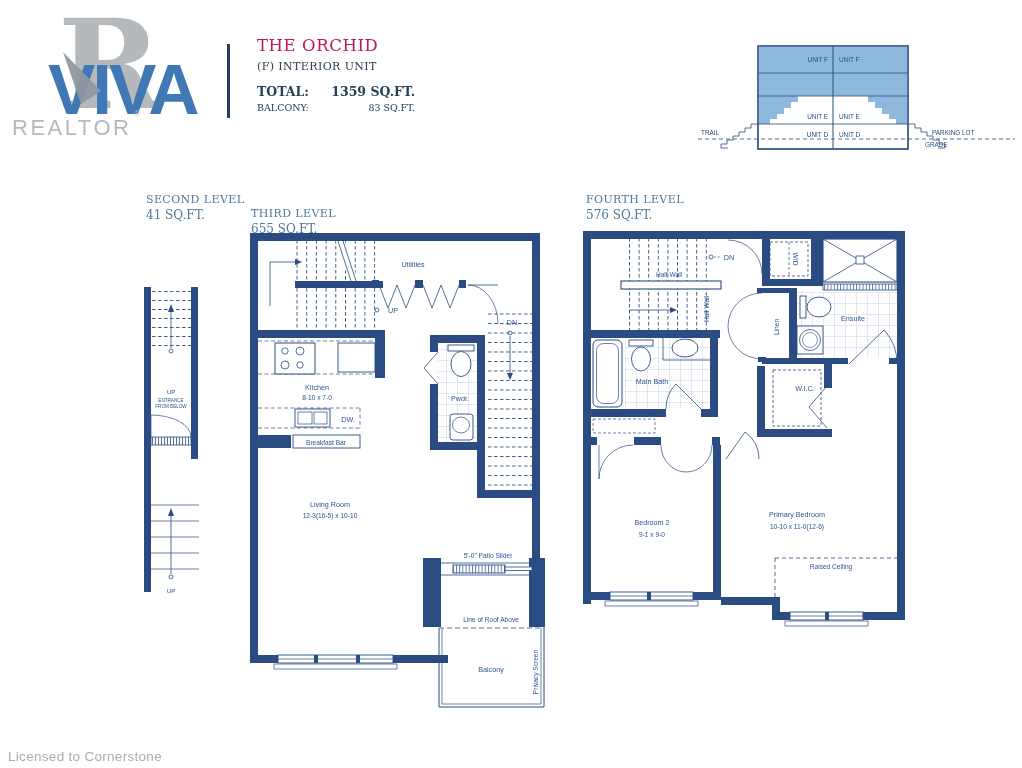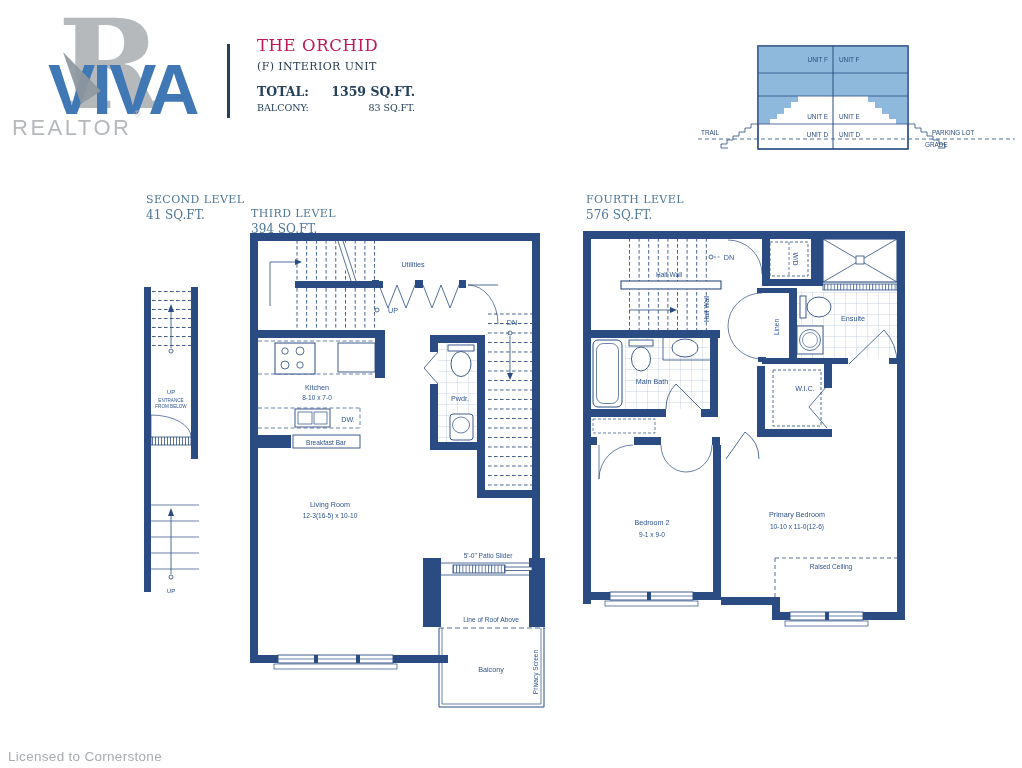--- a/index.html
+++ b/index.html
@@ -81,21 +81,21 @@
     <text x="237" y="95">PARKING LOT</text>
     <text x="230" y="107">GRADE</text>
   </svg>
 
   <div class="abs lvl-hdr" style="left:146px;top:193px">
     <div class="lvl-name">SECOND LEVEL</div>
     <div class="lvl-area">41 SQ.FT.</div>
   </div>
   <div class="abs lvl-hdr" style="left:251px;top:207px">
     <div class="lvl-name">THIRD LEVEL</div>
-    <div class="lvl-area">394 SQ.FT.</div>
+    <div class="lvl-area">655 SQ.FT.</div>
   </div>
   <div class="abs lvl-hdr" style="left:586px;top:193px">
     <div class="lvl-name">FOURTH LEVEL</div>
     <div class="lvl-area">576 SQ.FT.</div>
   </div>
 
   <svg class="abs plan" style="left:140px;top:282px" width="70" height="322" viewBox="0 0 70 322">
     <defs>
       <pattern id="s2h" width="6" height="9" patternUnits="userSpaceOnUse">
         <line x1="0" y1="0.5" x2="3.6" y2="0.5" stroke="#2A4C82" stroke-width="0.9"></line>

